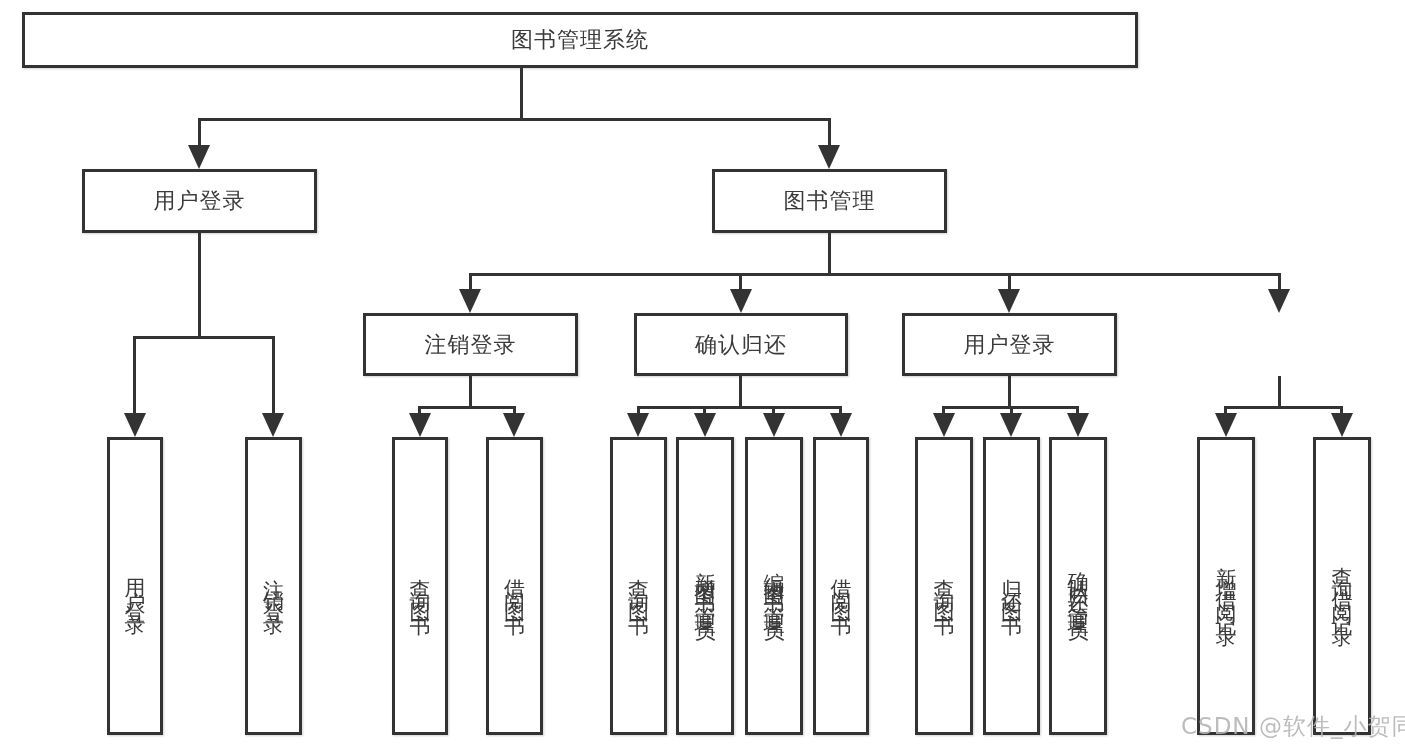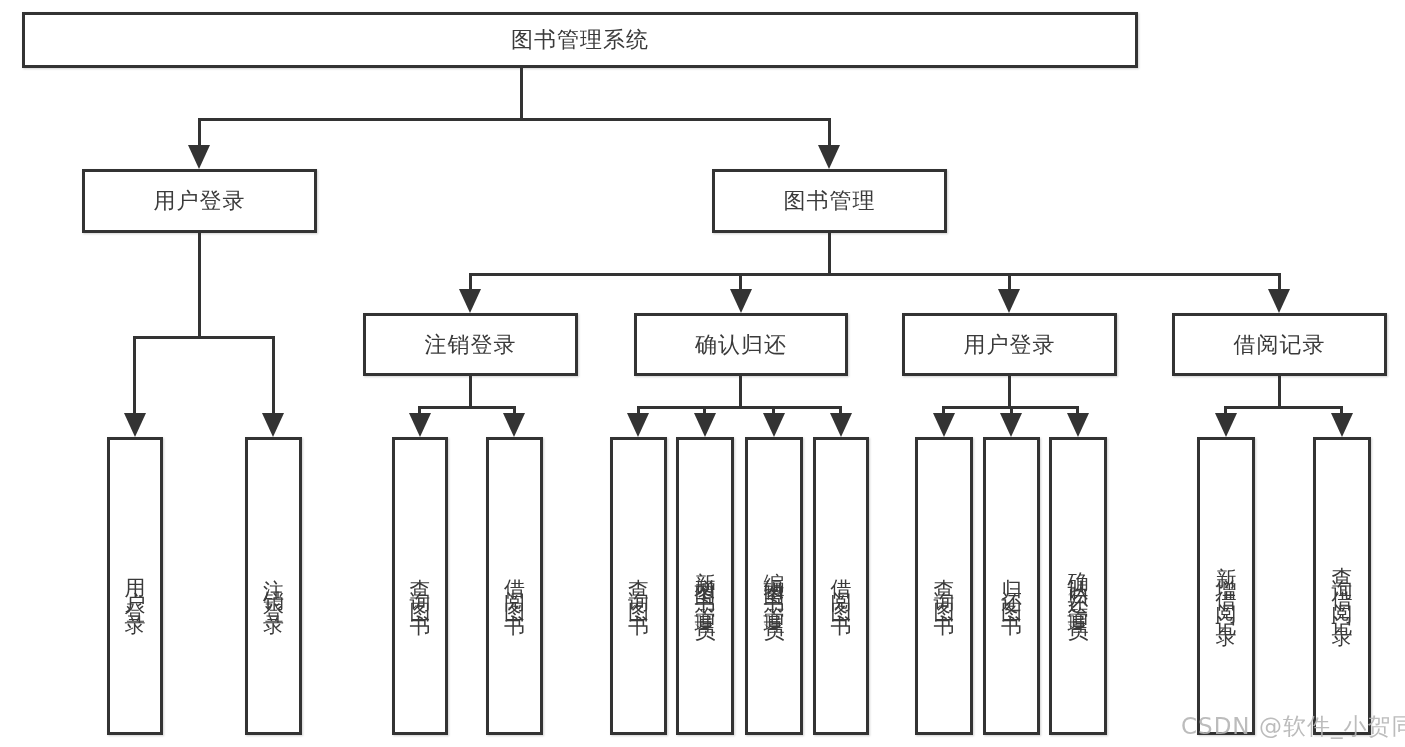--- a/index.html
+++ b/index.html
@@ -80,23 +80,20 @@
 
   <div class="box" style="left:363px;top:313px;width:215px;height:63px">
     <span class="lbl">注销登录</span>
   </div>
   <div class="box" style="left:634px;top:313px;width:214px;height:63px">
     <span class="lbl">确认归还</span>
   </div>
   <div class="box" style="left:902px;top:313px;width:215px;height:63px">
     <span class="lbl">用户登录</span>
   </div>
-  <div class="box" style="left:1172px;top:313px;width:215px;height:63px">
-    <span class="lbl">借阅记录</span>
-  </div>
 
   <div class="vl" style="left:469px;top:376px;height:30px"></div>
   <div class="hl" style="left:419px;top:406px;width:97px"></div>
   <div class="vl" style="left:418px;top:406px;height:9px"></div>
   <div class="arr" style="left:409px;top:413px"></div>
   <div class="vl" style="left:513px;top:406px;height:9px"></div>
   <div class="arr" style="left:503px;top:413px"></div>
 
   <div class="vl" style="left:739px;top:376px;height:30px"></div>
   <div class="hl" style="left:637px;top:406px;width:205px"></div>

